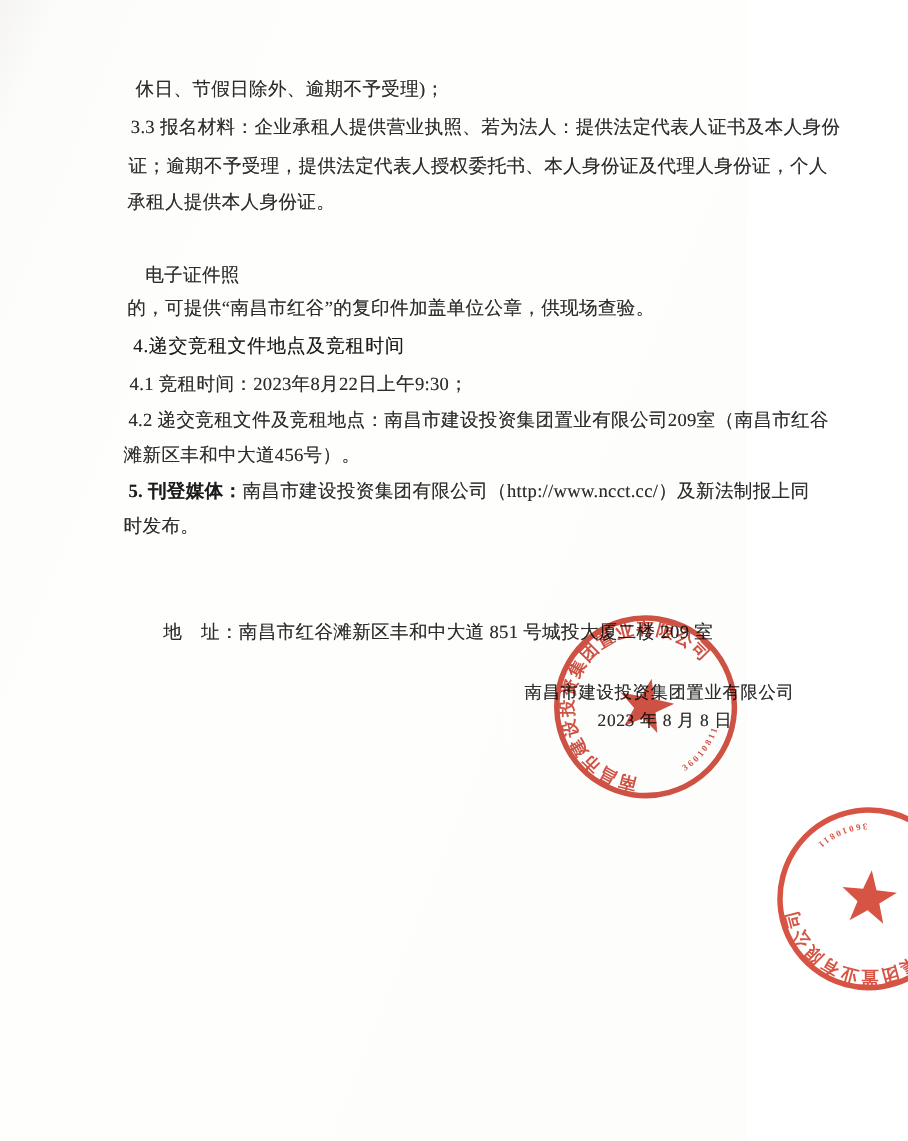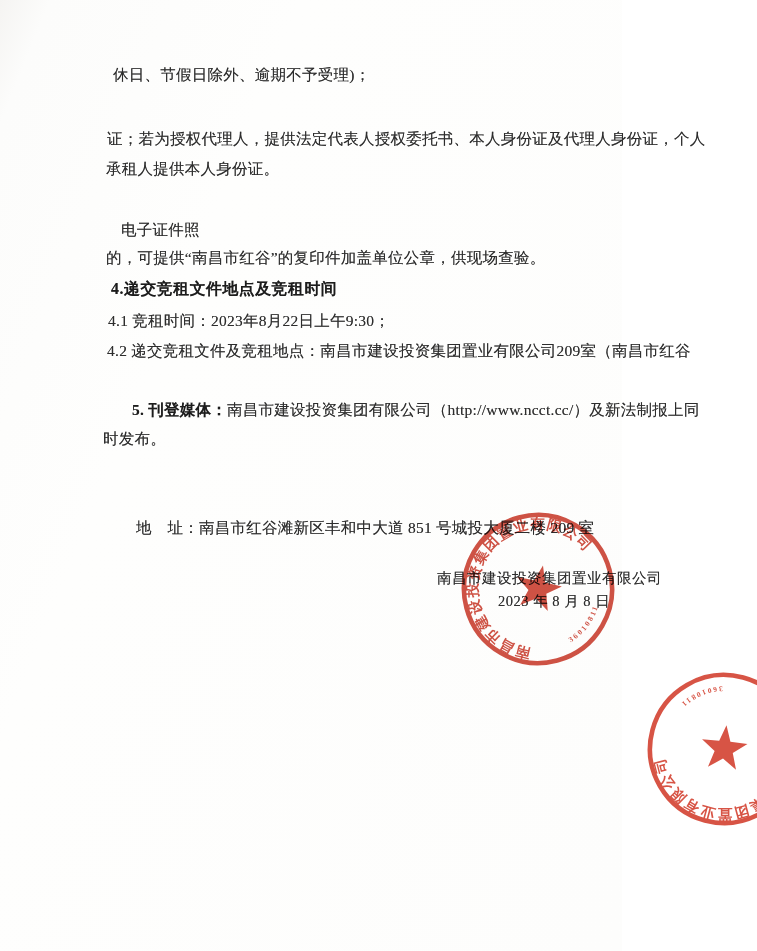--- a/index.html
+++ b/index.html
@@ -12,42 +12,44 @@
     position:absolute;left:0;top:0;width:622px;height:951px;
     background:linear-gradient(112deg,#f5f4f2 0%,#fcfcfb 5%,#fefefd 30%,#fdfdfc 100%);
     text-align:center;
   }
   .ln{
     position:absolute;
     font-size:15.5px;line-height:1.15;letter-spacing:.25px;
     color:#2d2d2d;white-space:pre;
     text-shadow:0 0 .4px rgba(45,45,45,.55);
   }
-  .hd{font-weight:bold;color:#1c1c1c;font-size:15.8px;letter-spacing:.6px;}
-  .b{font-weight:bold;color:#1c1c1c;margin-left:25px;}
+  .hd{font-weight:normal;color:#1c1c1c;font-size:15.8px;letter-spacing:.6px;}
+  .b{font-weight:bold;color:#1c1c1c;}
   .sg{font-size:14.5px;letter-spacing:.5px;}
   .seal{
     position:absolute;width:180px;height:180px;
     mix-blend-mode:multiply;opacity:.88;
   }
   .seal text{font-family:"Liberation Serif","DejaVu Serif",serif;font-weight:bold;}
 </style>
 </head>
 <body>
 
 <div class="page">
 
   <div class="ln" style="left:113px;top:66px">休日、节假日除外、逾期不予受理)；</div>
-  <div class="ln" style="left:107px;top:130px">证；若为授权代理人，提供法定代表人授权委托书、本人身份证及代理人身份证，个人</div>
+  <div class="ln" style="left:109px;top:98px">3.3 报名材料：企业承租人提供营业执照、若为法人：提供法定代表人证书及本人身份</div>
+  <div class="ln" style="left:107px;top:130px">证；逾期不予受理，提供法定代表人授权委托书、本人身份证及代理人身份证，个人</div>
   <div class="ln" style="left:106px;top:160px">承租人提供本人身份证。</div>
   <div class="ln" style="left:121px;top:221px">电子证件照</div>
   <div class="ln" style="left:106px;top:249px">的，可提供“南昌市红谷”的复印件加盖单位公章，供现场查验。</div>
   <div class="ln hd" style="left:111px;top:280px">4.递交竞租文件地点及竞租时间</div>
   <div class="ln" style="left:108px;top:312px">4.1 竞租时间：2023年8月22日上午9:30；</div>
   <div class="ln" style="left:107px;top:342px">4.2 递交竞租文件及竞租地点：南昌市建设投资集团置业有限公司209室（南昌市红谷</div>
+  <div class="ln" style="left:103px;top:371px">滩新区丰和中大道456号）。</div>
   <div class="ln" style="left:107px;top:401px"><span class="b">5. 刊登媒体：</span><span>南昌市建设投资集团有限公司（http://www.ncct.cc/）及新法制报上同</span></div>
   <div class="ln" style="left:103px;top:430px">时发布。</div>
   <div class="ln" style="left:136px;top:519px">地　址：南昌市红谷滩新区丰和中大道 851 号城投大厦二楼 209 室</div>
 
   <div class="ln sg" style="left:437px;top:570px">南昌市建设投资集团置业有限公司</div>
   <div class="ln sg" style="left:498px;top:593px">2023 年 8 月 8 日</div>
 
   <svg class="seal" style="left:448px;top:499px" viewBox="-90 -90 180 180">
     <defs>
       <path id="arcM" d="M -55.5,24 A 60.5 60.5 0 1 1 55.5,24"></path>

